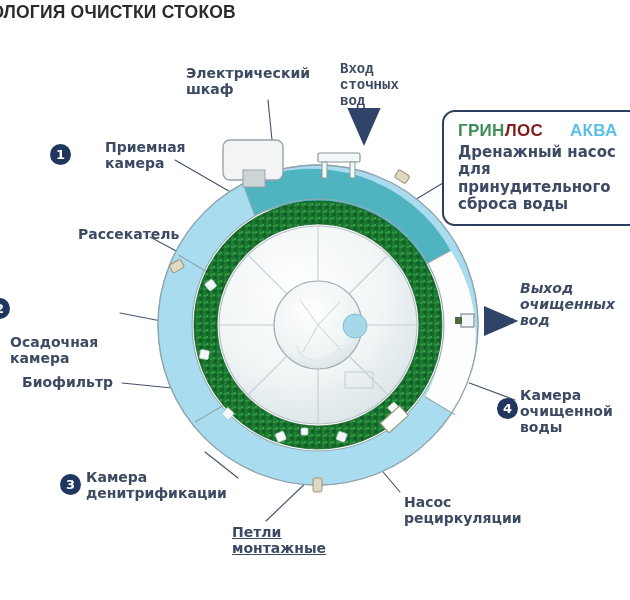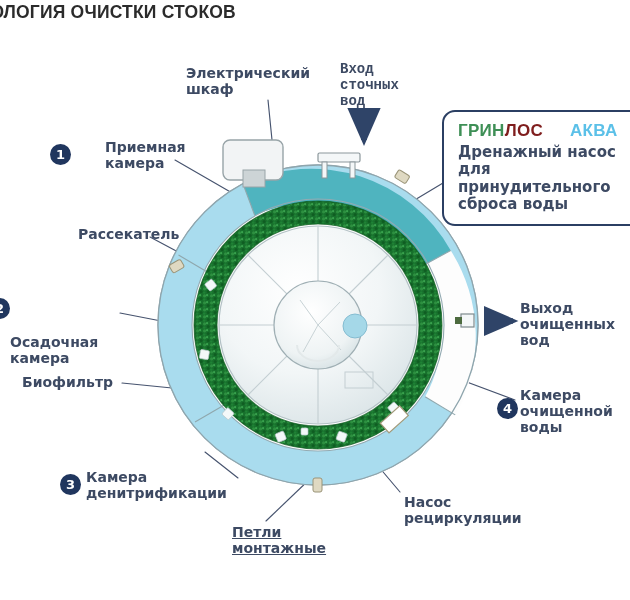--- a/index.html
+++ b/index.html
@@ -227,21 +227,21 @@
       <div class="lbl" style="left: 86px; top: 470px;">Камера
 денитрификации</div>
       <div class="lbl" style="left: 232px; top: 525px; text-decoration: underline;">Петли
 монтажные</div>
       <div class="lbl" style="left: 404px; top: 495px;">Насос
 рециркуляции</div>
       <div class="badge" style="left: 497px; top: 398px;">4</div>
       <div class="lbl" style="left: 520px; top: 388px;">Камера
 очищенной
 воды</div>
-      <div class="lbl" style="left: 520px; top: 301px;">Выход
+      <div class="lbl" style="left: 520px; top: 281px; font-style: italic;">Выход
 очищенных
 вод</div>
       <div class="lbl" style="left: 186px; top: 66px;">Электрический
 шкаф</div>
       <div class="lbl" style="left: 340px; top: 62px; font-family: Liberation Mono, monospace;">Вход
 сточных
 вод</div>
     </div>
 
 </div>

